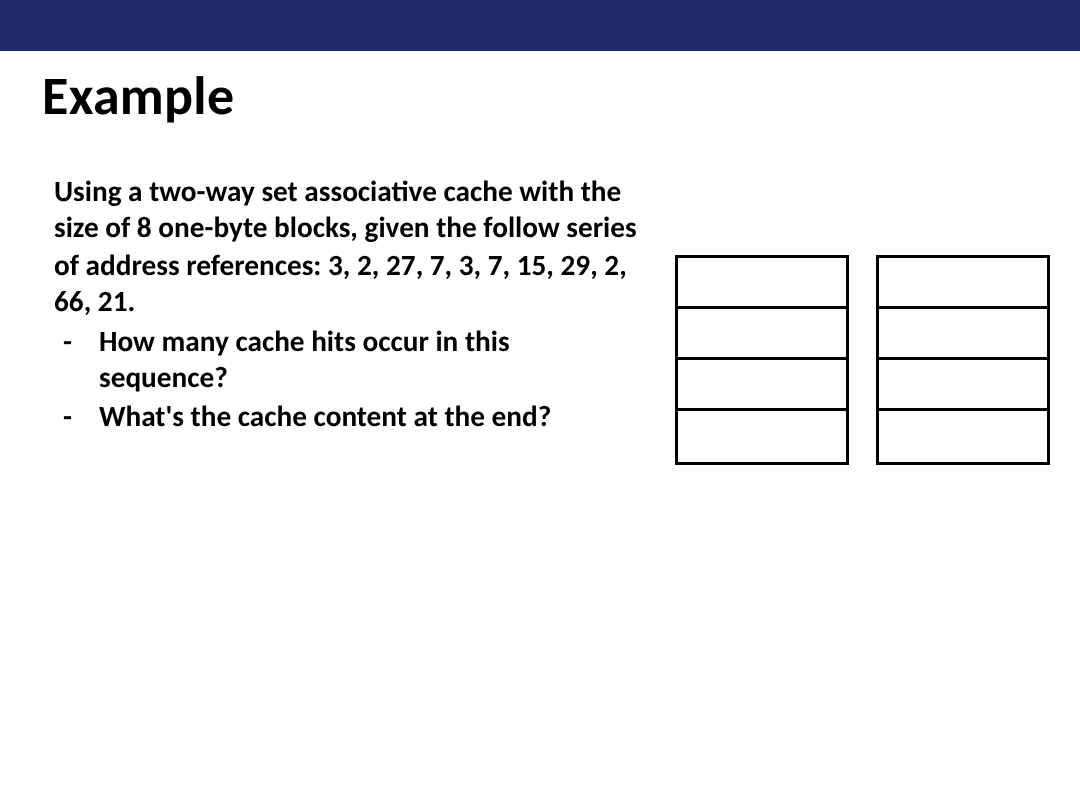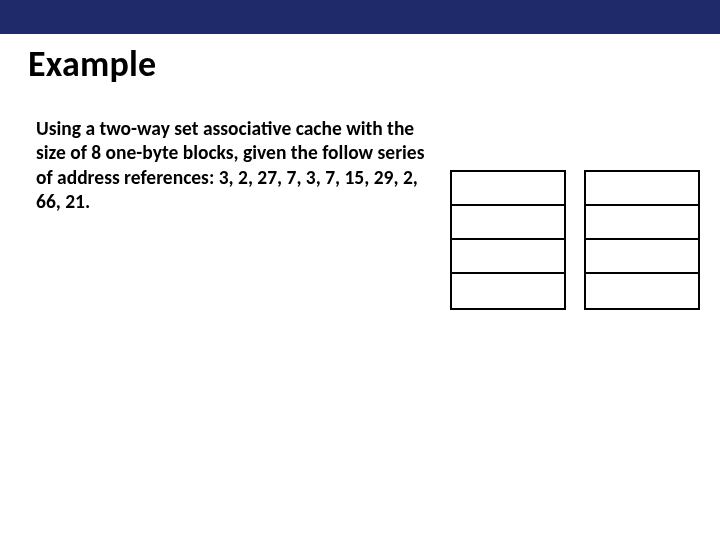--- a/index.html
+++ b/index.html
@@ -84,20 +84,24 @@
 </head>
 <body>
 
 <div class="slide">
   <div class="top-bar"></div>
 
   <div class="title">Example</div>
 
   <div class="body-text">
     <div class="intro">Using a two-way set associative cache with the size of 8 one-byte blocks, given the follow series of address references: 3, 2, 27, 7, 3, 7, 15, 29, 2, 66, 21.</div>
+    <ul class="questions">
+      <li>How many cache hits occur in this sequence?</li>
+      <li>What's the cache content at the end?</li>
+    </ul>
   </div>
 
   <div class="tables">
     <div class="grid4">
       <div class="cell"></div>
       <div class="cell"></div>
       <div class="cell"></div>
       <div class="cell"></div>
     </div>
     <div class="grid4">

